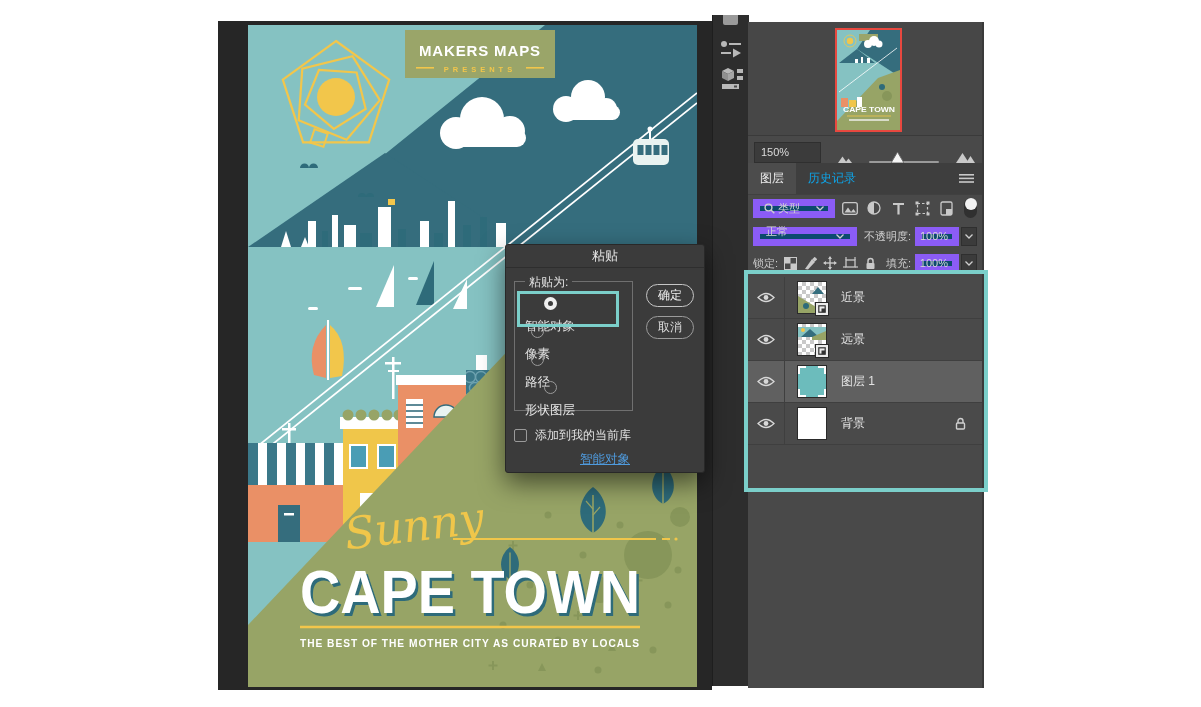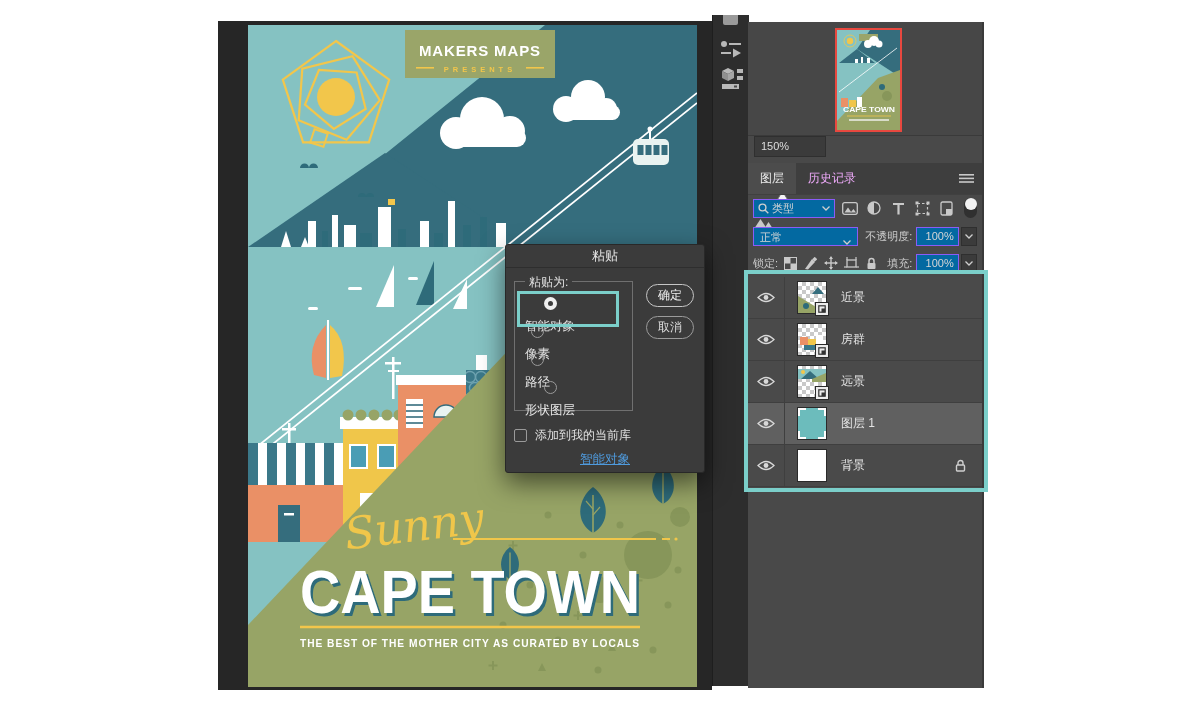--- a/index.html
+++ b/index.html
@@ -9,33 +9,33 @@
   
   .pasteboard{left:218px;top:21px;width:494px;height:669px;background:#262626;}
   .poster{left:30px;top:4px;width:449px;height:662px;}
   
   .dock{left:712px;top:15px;width:36px;height:671px;background:#2d2d2d;border-left:1px solid #1e1e1e;}
   .dock-handle{left:10px;top:0;width:15px;height:10px;background:#9a9a9a;border-radius:0 0 2px 2px;}
   
   .panel{left:748px;top:22px;width:234px;height:666px;background:#494949;border-right:2px solid #3a3a3a;}
   .nav-area{left:0;top:0;width:234px;height:113px;background:#474747;border-bottom:1px solid #3a3a3a;}
   .nav-thumb{left:87px;top:6px;width:63px;height:100px;border:2px solid #e8483f;background:#85c2c2;}
-  .zoom-row{left:0;top:114px;width:234px;height:27px;display:flex;align-items:flex-start;padding:0 6px;box-sizing:border-box;gap:17px;flex-direction:column;}
+  .zoom-row{left:0;top:114px;width:234px;height:27px;display:flex;align-items:flex-end;padding:0 6px;box-sizing:border-box;gap:17px;}
   .zoom-field{width:64px;height:19px;background:#3b3b3b;border:1px solid #2f2f2f;color:#dcdcdc;font-size:11px;line-height:19px;padding-left:6px;}
   .slider-track{position:relative;width:76px;height:2px;background:#9a9a9a;border-radius:1px;}
   .slider-thumb{position:absolute;left:22px;top:-9px;}
   .tabs{left:0;top:141px;width:234px;height:31px;background:#3e3e3e;display:flex;align-items:stretch;border-bottom:1px solid #404040;}
-  .tab{padding:0 12px;font-size:12px;color:#f0abfc;display:flex;align-items:center;}
+  .tab{padding:0 12px;font-size:12px;color:#0ea5e9;display:flex;align-items:center;}
   .tab.active{background:#4c4c4c;color:#ececec;}
   .tab-menu{margin-left:auto;display:flex;align-items:center;padding-right:8px;}
   .prow{left:0;top:0;width:234px;height:26px;display:flex;align-items:center;padding:0 5px;box-sizing:border-box;}
   .filter-row{top:173px;}
   .blend-row{top:201px;}
   .lock-row{top:228px;}
-  .dd{height:19px;background:#0369a1;border:1px solid #8b5cf6;display:flex;align-items:center;color:#d6d6d6;font-size:11px;box-sizing:border-box;}
+  .dd{height:19px;background:#0c4a6e;border:7px solid #8b5cf6;display:flex;align-items:center;color:#d6d6d6;font-size:11px;box-sizing:border-box;}
   .search-dd{width:82px;padding:0 4px;gap:3px;}
   .blend-dd{width:110px;padding:0 6px;justify-content:space-between;align-items:flex-end;}
   .val-dd{width:44px;padding:0 4px;justify-content:flex-end;}
   .chev-btn{width:17px;height:19px;background:#3b3b3b;border:1px solid #2f2f2f;display:flex;align-items:center;justify-content:center;margin-left:2px;box-sizing:border-box;}
   .plabel{color:#cdcdcd;font-size:11px;white-space:nowrap;}
   .fic{display:flex;align-items:center;justify-content:center;width:18px;height:18px;margin-left:6px;}
   .lic{display:flex;align-items:center;justify-content:center;width:16px;height:16px;margin-left:5px;}
   .toggle{margin-left:auto;width:13px;height:20px;background:#303030;border-radius:7px;position:relative;}
   .toggle .knob{position:absolute;left:0.5px;top:0;width:12px;height:12px;border-radius:50%;background:#f2f2f2;}
   
@@ -537,65 +537,42 @@
           <span class="so-badge">
             <svg width="8" height="8" viewBox="0 0 8 8">
                 <rect x="0.8" y="0.8" width="6.4" height="6.4" fill="none" stroke="#333" stroke-width="1.2"></rect>
                 <rect x="3.5" y="3.5" width="3.7" height="3.7" fill="#333"></rect>
               </svg>
           </span>
         </div>
         <span class="lname">近景</span>
       </div>
 
+
       <div class="lrow">
         <div class="eyecell">
           <svg width="18" height="11" viewBox="0 0 18 11">
               <path d="M1,5.5 Q9,-2.5 17,5.5 Q9,13.5 1,5.5 Z" fill="none" stroke="#d8d8d8" stroke-width="1.3"></path>
               <circle cx="9" cy="5.5" r="2.4" fill="#d8d8d8"></circle>
             </svg>
         </div>
         <div class="thumbwrap checker">
           <svg width="28" height="31" viewBox="0 0 28 31" style="position:absolute;left:0;top:0">
-              <rect x="2" y="13" width="8" height="8" fill="#ea9066"></rect>
-              <rect x="10" y="15" width="8" height="6" fill="#f0c64a"></rect>
-              <rect x="18" y="11" width="7" height="10" fill="#ffffff"></rect>
-              <rect x="6" y="21" width="14" height="5" fill="#3b7889"></rect>
+              <rect x="0" y="3" width="28" height="10" fill="#85c2c2"></rect>
+              <polygon points="3,13 12,5 21,13" fill="#356d7d"></polygon>
+              <polygon points="14,13 28,7 28,16 14,16" fill="#97a466"></polygon>
+              <circle cx="5" cy="6" r="2" fill="#f2c64b"></circle>
             </svg>
           <span class="so-badge">
             <svg width="8" height="8" viewBox="0 0 8 8">
                 <rect x="0.8" y="0.8" width="6.4" height="6.4" fill="none" stroke="#333" stroke-width="1.2"></rect>
                 <rect x="3.5" y="3.5" width="3.7" height="3.7" fill="#333"></rect>
               </svg>
           </span>
         </div>
-        <span class="lname">房群</span>
-      </div>
-
-      <div class="lrow">
-        <div class="eyecell">
-          <svg width="18" height="11" viewBox="0 0 18 11">
-              <path d="M1,5.5 Q9,-2.5 17,5.5 Q9,13.5 1,5.5 Z" fill="none" stroke="#d8d8d8" stroke-width="1.3"></path>
-              <circle cx="9" cy="5.5" r="2.4" fill="#d8d8d8"></circle>
-            </svg>
-        </div>
-        <div class="thumbwrap checker">
-          <svg width="28" height="31" viewBox="0 0 28 31" style="position:absolute;left:0;top:0">
-              <rect x="0" y="3" width="28" height="10" fill="#85c2c2"></rect>
-              <polygon points="3,13 12,5 21,13" fill="#356d7d"></polygon>
-              <polygon points="14,13 28,7 28,16 14,16" fill="#97a466"></polygon>
-              <circle cx="5" cy="6" r="2" fill="#f2c64b"></circle>
-            </svg>
-          <span class="so-badge">
-            <svg width="8" height="8" viewBox="0 0 8 8">
-                <rect x="0.8" y="0.8" width="6.4" height="6.4" fill="none" stroke="#333" stroke-width="1.2"></rect>
-                <rect x="3.5" y="3.5" width="3.7" height="3.7" fill="#333"></rect>
-              </svg>
-          </span>
-        </div>
         <span class="lname">远景</span>
       </div>
 
       <div class="lrow selected">
         <div class="eyecell">
           <svg width="18" height="11" viewBox="0 0 18 11">
               <path d="M1,5.5 Q9,-2.5 17,5.5 Q9,13.5 1,5.5 Z" fill="none" stroke="#d8d8d8" stroke-width="1.3"></path>
               <circle cx="9" cy="5.5" r="2.4" fill="#d8d8d8"></circle>
             </svg>
         </div>

